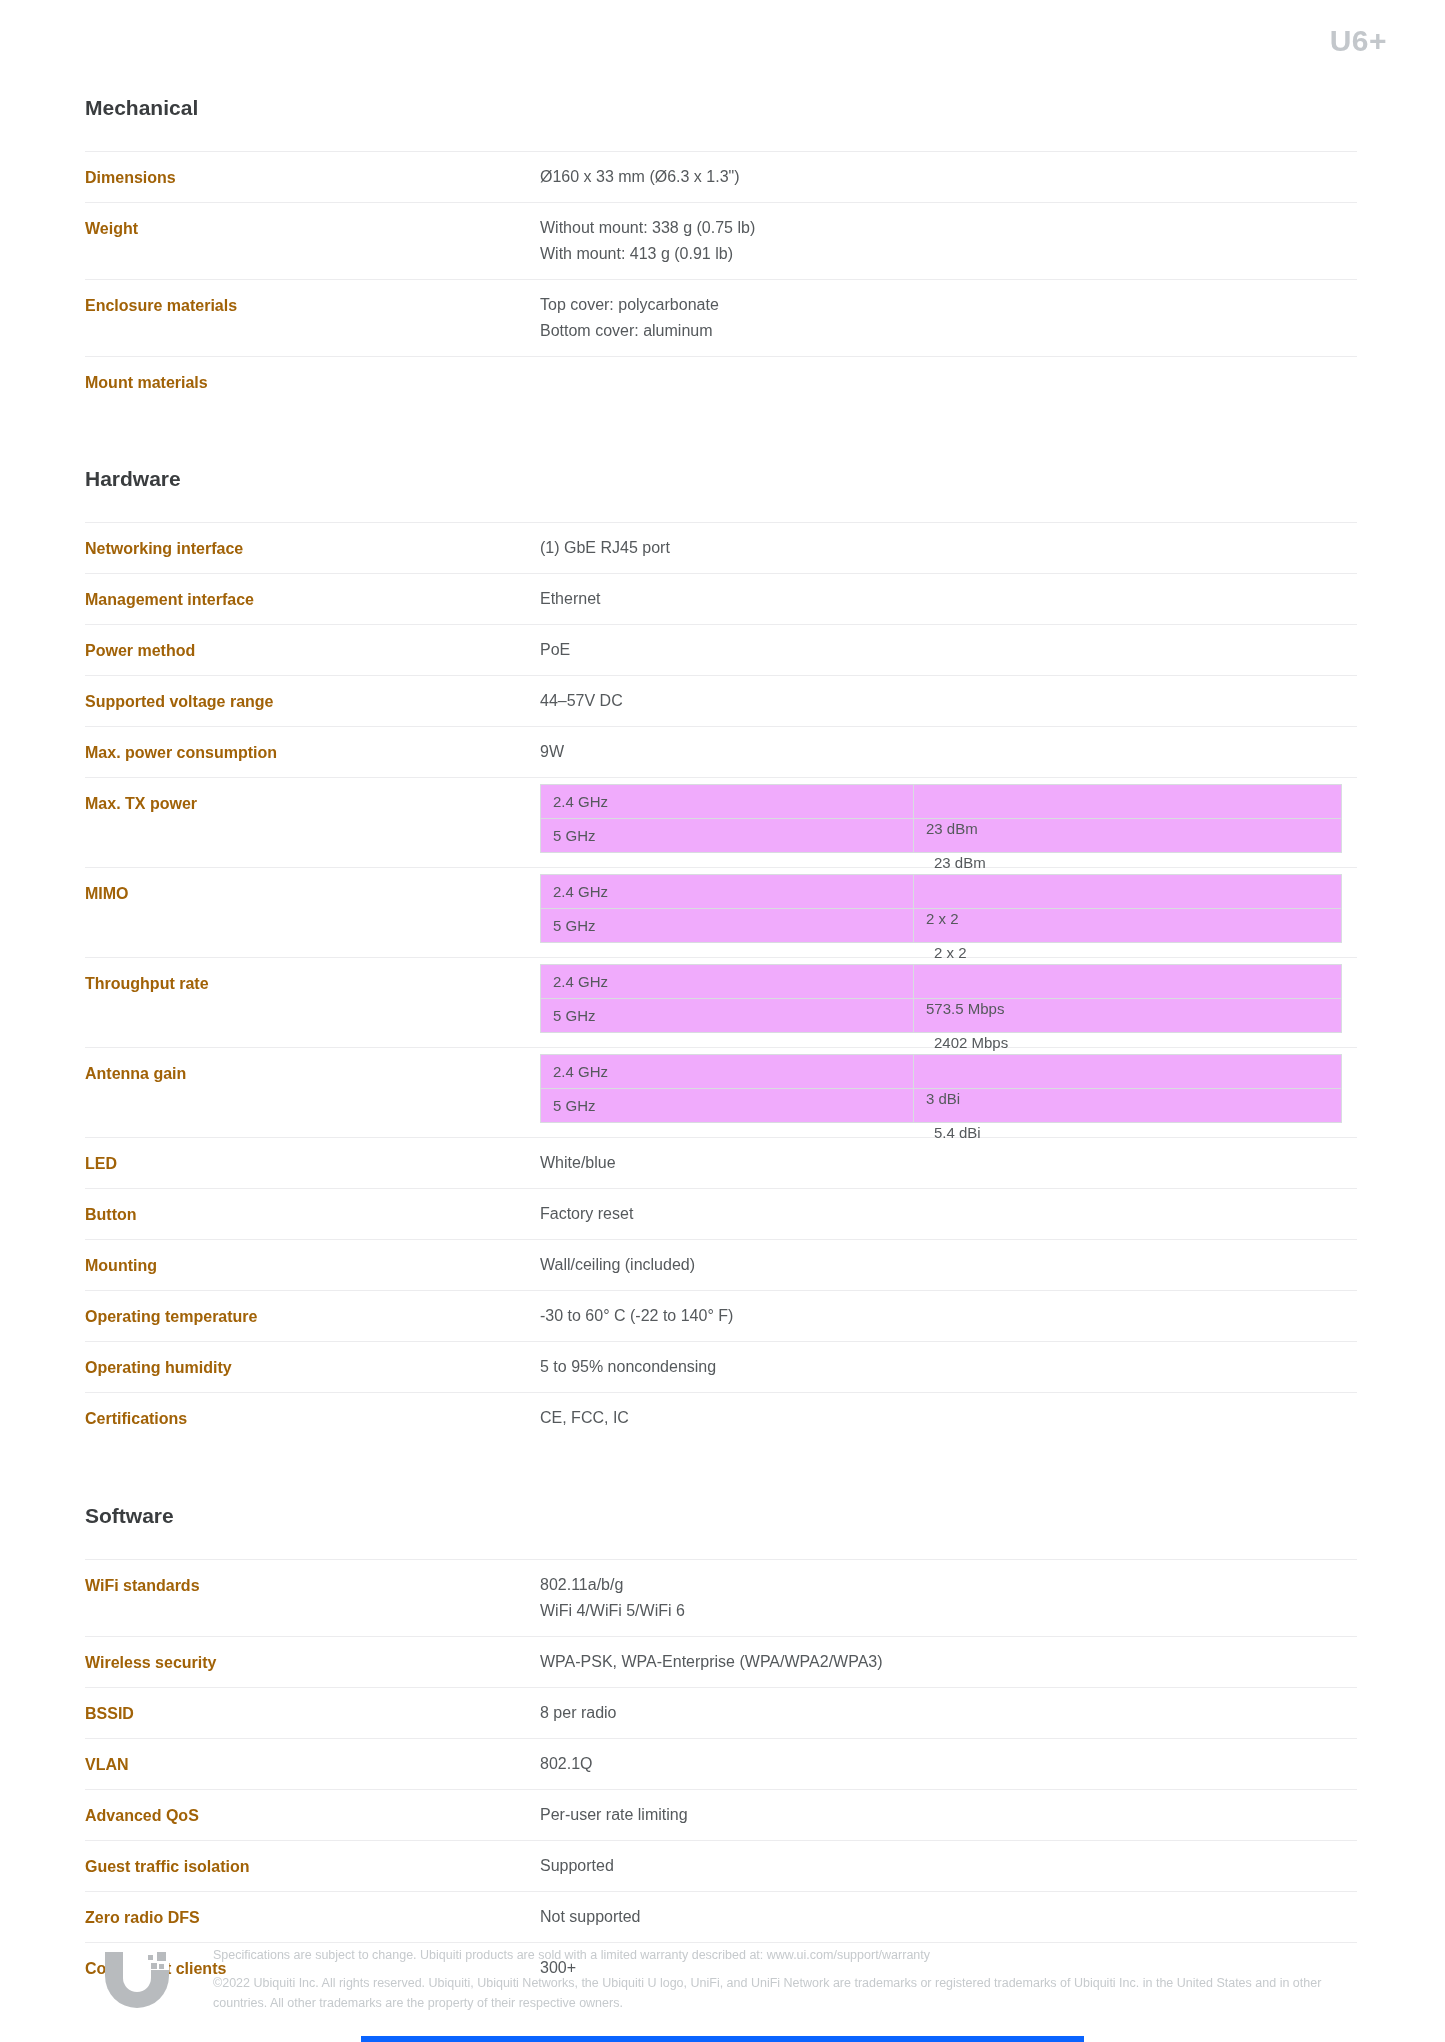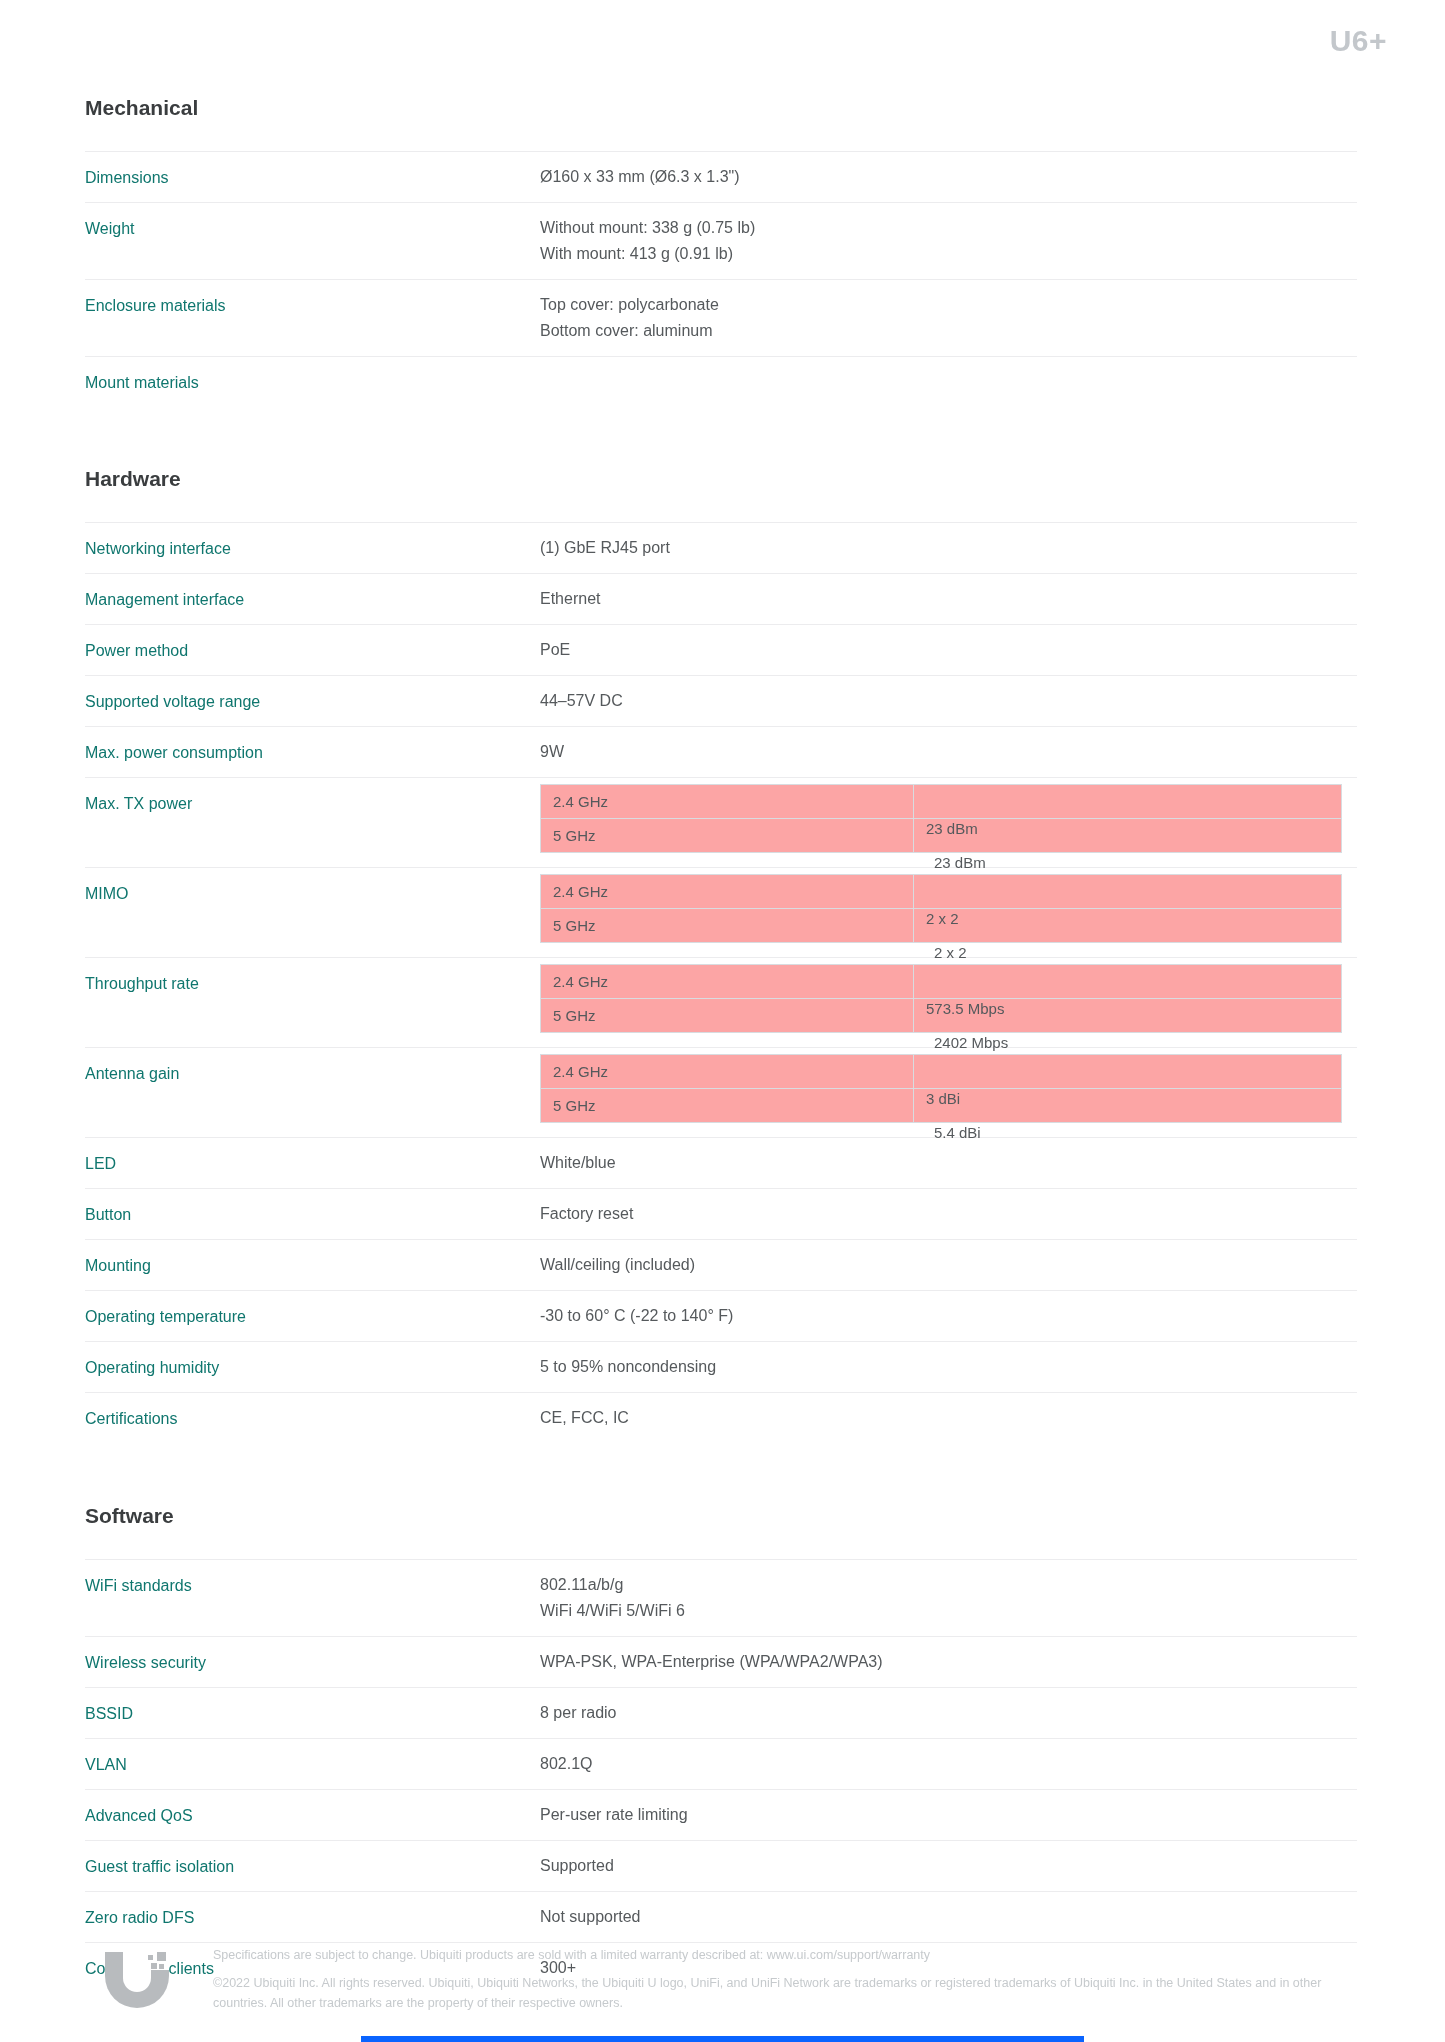--- a/index.html
+++ b/index.html
@@ -11,26 +11,26 @@
   
   .page-header{position:absolute;top:24px;right:58px;}
   .product-label{font-size:30px;font-weight:600;color:#c3c7cb;letter-spacing:.5px;}
   
   .content{position:absolute;left:85px;top:95px;width:1272px;}
   .spec-section + .spec-section{margin-top:60px;}
   .section-title{
     font-size:21px;font-weight:700;color:#3a3d3f;margin:0 0 30px 0;line-height:26px;
   }
   .row{display:flex;border-top:1px solid #ececee;padding:12px 0;}
-  .row-label{flex:0 0 455px;font-size:16px;line-height:22px;padding-top:3px;color:#0f766e;}
+  .row-label{flex:0 0 455px;font-size:16px;line-height:22px;padding-top:3px;color:#a16207;font-weight:bold;}
   .row-value{flex:1;font-size:16px;line-height:26px;color:#55595c;}
   .row.has-table{padding:6px 15px 14px 0;}
   .row.has-table .row-label{padding-top:9px;}
   
-  .mini-table{border:1px solid #d8dce0;background:#fca5a5;}
+  .mini-table{border:1px solid #d8dce0;background:#f0abfc;}
   .mt-row{display:flex;height:33px;align-items:stretch;}
   .mt-row + .mt-row{border-top:1px solid #d8dce0;gap:8px;}
   .mt-cell{display:flex;align-items:center;padding-left:12px;font-size:15px;color:#55595c;}
   .mt-cell.key{flex:0 0 45%;border-right:1px solid #d8dce0;}
   .mt-cell.val{flex:1;margin-top:44px;}
   
   .page-footer{position:absolute;left:105px;top:1946px;display:flex;gap:44px;align-items:center;}
   .footer-text{width:1150px;font-size:12.5px;line-height:1.55;color:#c6cacd;}
   .footer-text p{margin:0;}
   .footer-text p + p{margin-top:9px;}

